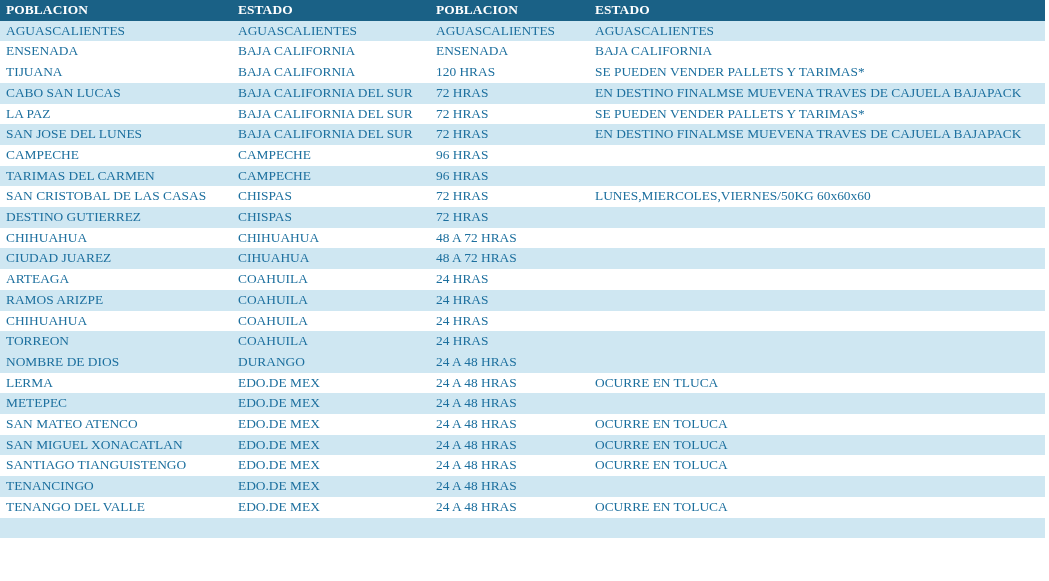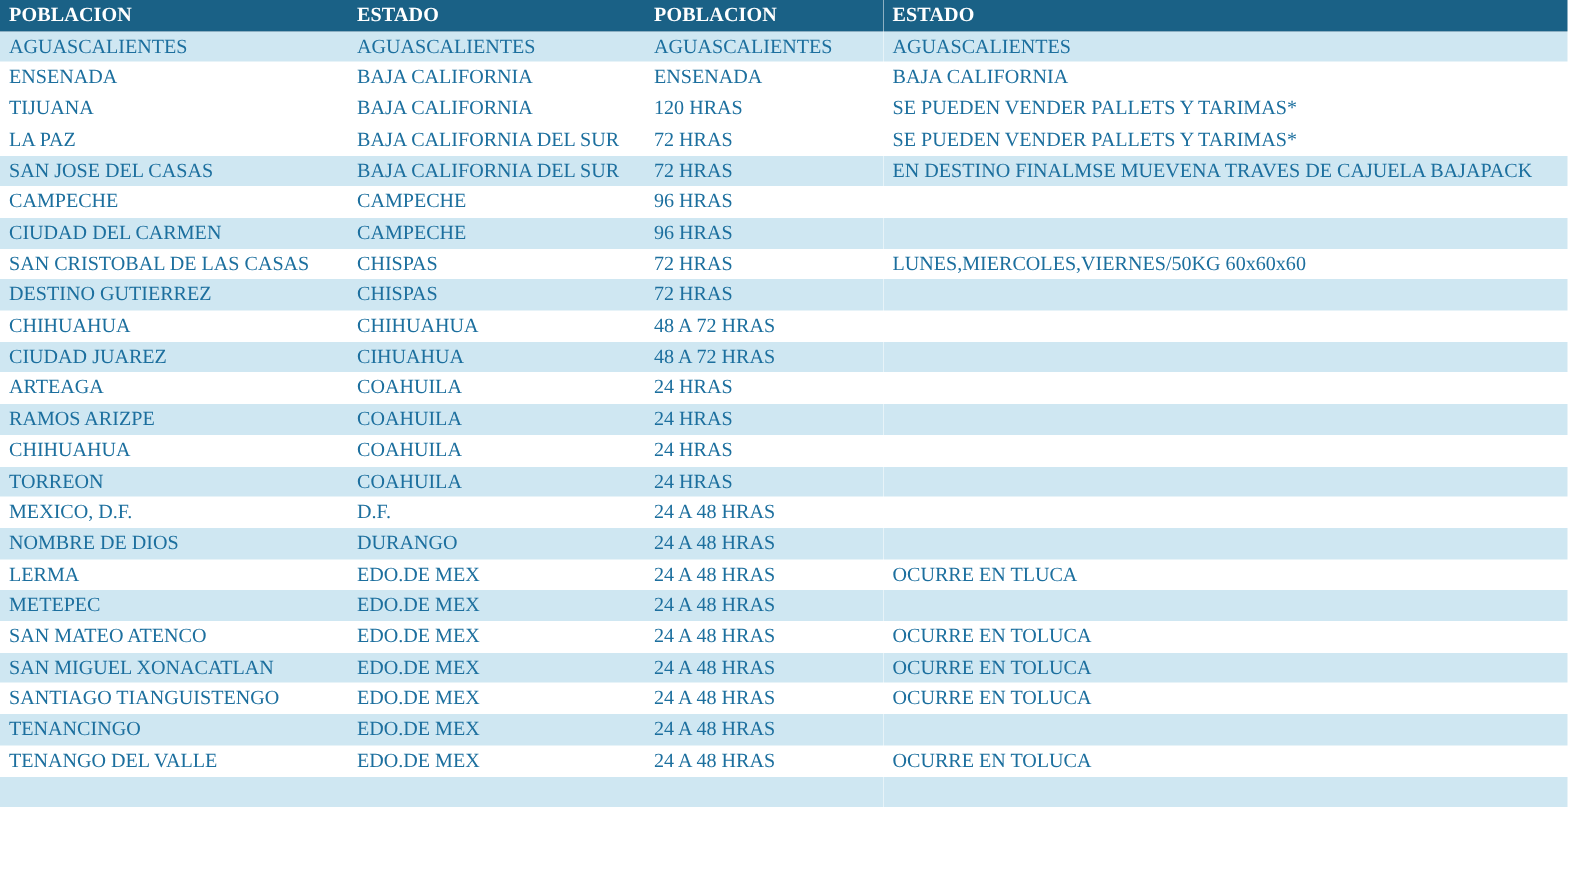--- a/index.html
+++ b/index.html
@@ -94,40 +94,46 @@
           <td>BAJA CALIFORNIA</td>
           <td>ENSENADA</td>
           <td>BAJA CALIFORNIA</td>
         </tr>
         <tr class="even">
           <td>TIJUANA</td>
           <td>BAJA CALIFORNIA</td>
           <td>120 HRAS</td>
           <td>SE PUEDEN VENDER PALLETS Y TARIMAS*</td>
         </tr>
+        <tr class="odd">
+          <td>CABO SAN LUCAS</td>
+          <td>BAJA CALIFORNIA DEL SUR</td>
+          <td>72 HRAS</td>
+          <td>EN DESTINO FINALMSE MUEVENA TRAVES DE CAJUELA BAJAPACK</td>
+        </tr>
         <tr class="even">
           <td>LA PAZ</td>
           <td>BAJA CALIFORNIA DEL SUR</td>
           <td>72 HRAS</td>
           <td>SE PUEDEN VENDER PALLETS Y TARIMAS*</td>
         </tr>
         <tr class="odd">
-          <td>SAN JOSE DEL CASAS</td>
+          <td>SAN JOSE DEL LUNES</td>
           <td>BAJA CALIFORNIA DEL SUR</td>
           <td>72 HRAS</td>
           <td>EN DESTINO FINALMSE MUEVENA TRAVES DE CAJUELA BAJAPACK</td>
         </tr>
         <tr class="even">
           <td>CAMPECHE</td>
           <td>CAMPECHE</td>
           <td>96 HRAS</td>
           <td></td>
         </tr>
         <tr class="odd">
-          <td>CIUDAD DEL CARMEN</td>
+          <td>TARIMAS DEL CARMEN</td>
           <td>CAMPECHE</td>
           <td>96 HRAS</td>
           <td></td>
         </tr>
         <tr class="even">
           <td>SAN CRISTOBAL DE LAS CASAS</td>
           <td>CHISPAS</td>
           <td>72 HRAS</td>
           <td>LUNES,MIERCOLES,VIERNES/50KG 60x60x60</td>
         </tr>
@@ -164,26 +170,20 @@
         <tr class="even">
           <td>CHIHUAHUA</td>
           <td>COAHUILA</td>
           <td>24 HRAS</td>
           <td></td>
         </tr>
         <tr class="odd">
           <td>TORREON</td>
           <td>COAHUILA</td>
           <td>24 HRAS</td>
-          <td></td>
-        </tr>
-        <tr class="even">
-          <td>MEXICO, D.F.</td>
-          <td>D.F.</td>
-          <td>24 A 48 HRAS</td>
           <td></td>
         </tr>
         <tr class="odd">
           <td>NOMBRE DE DIOS</td>
           <td>DURANGO</td>
           <td>24 A 48 HRAS</td>
           <td></td>
         </tr>
         <tr class="even">
           <td>LERMA</td>

